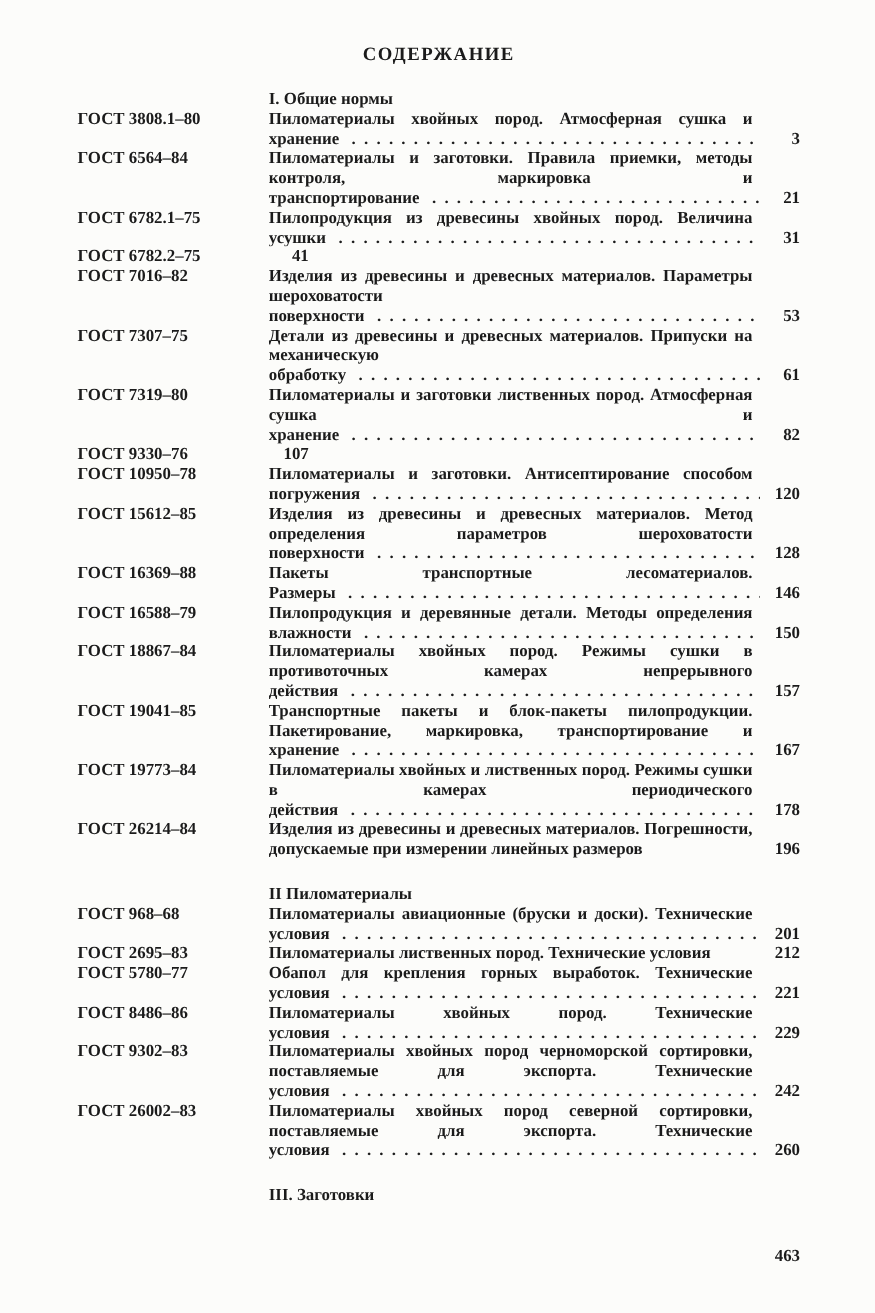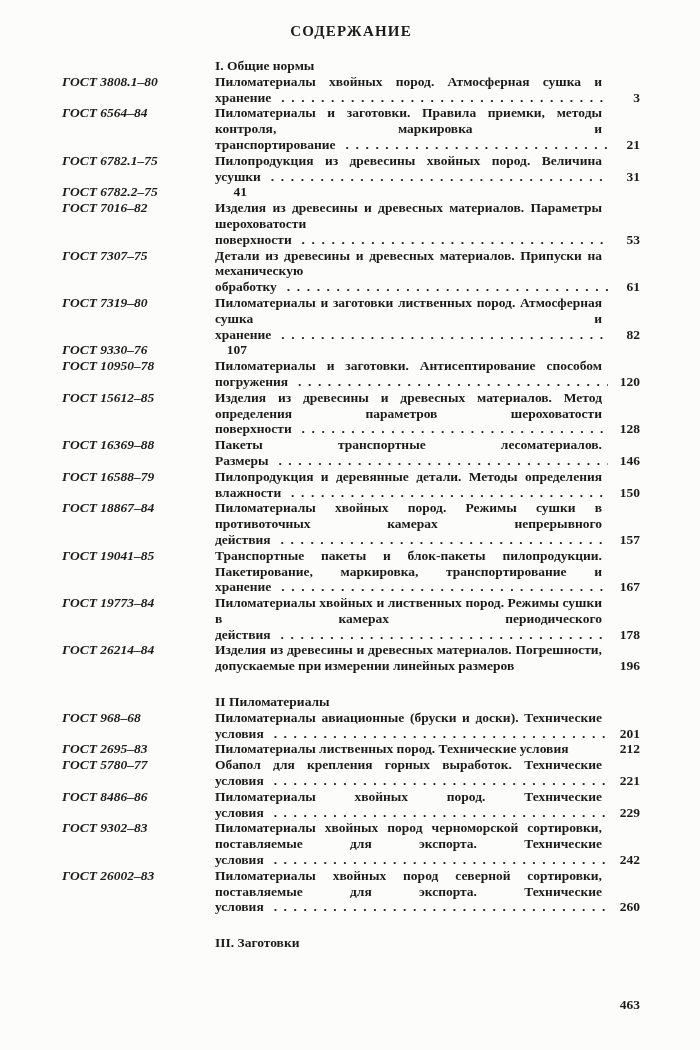--- a/index.html
+++ b/index.html
@@ -7,42 +7,41 @@
     width: 700px; height: 1050px;
     background: #f4f4f2;
     font-family: "Liberation Serif", "DejaVu Serif", serif;
   }
   .page {
     position: relative;
     width: 700px; height: 1050px;
     background: #fcfcfa;
     color: #1b1b1b;
     box-sizing: border-box;
-    padding: 23px 60px 0 62px;
+    padding: 36px 60px 0 62px;
     overflow: hidden;
     font-size: 13.5px;
     font-weight: 700;
     line-height: 15.8px;
   }
   .title {
     margin: 0 0 18px 0;
     text-align: center;
     font-size: 15px;
     font-weight: 700;
     letter-spacing: 1.2px;
     line-height: 17px;
   }
   .toc-section { margin: 0; }
   .toc-section + .toc-section { margin-top: 20px; }
   .row { display: flex; align-items: flex-start; }
   .gost {
     flex: 0 0 153px;
     white-space: nowrap;
     align-self: flex-start;
-    font-style: italic;
   }
   .desc {
     flex: 1 1 auto;
     min-width: 0;
     text-align: justify;
     overflow: hidden;
     padding-right: 6px;
     box-sizing: border-box;
   }
   .desc.heading { text-align: left; }

